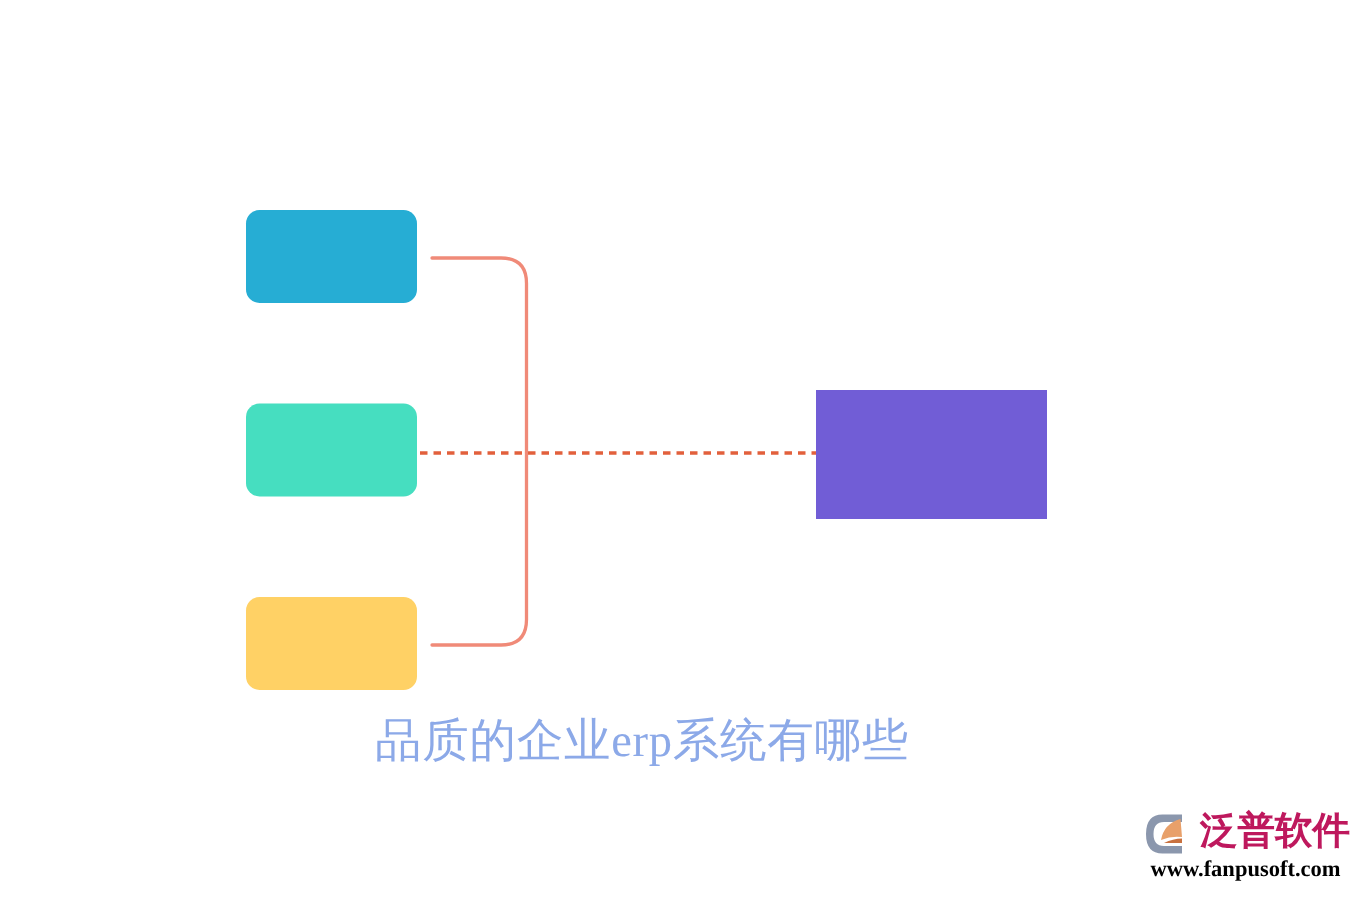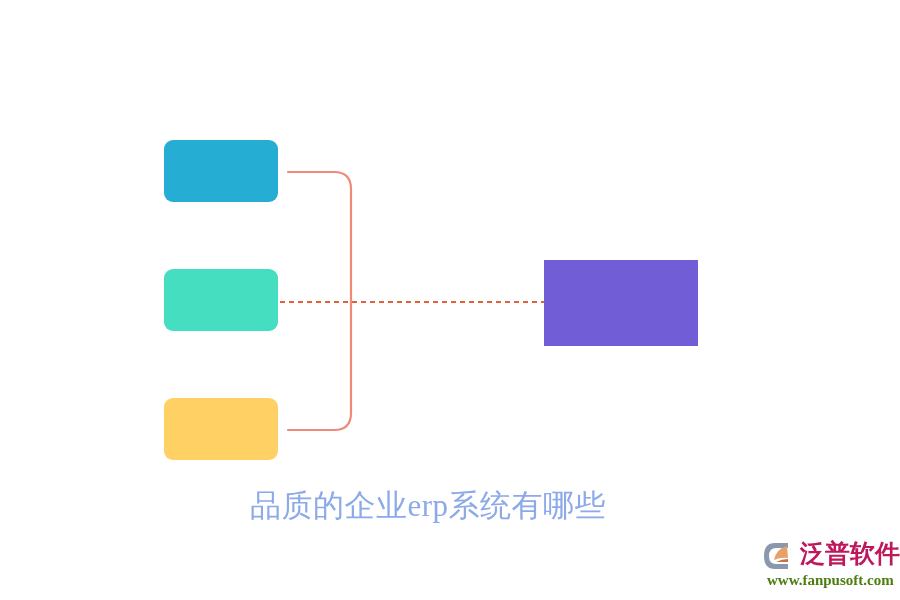--- a/index.html
+++ b/index.html
@@ -52,21 +52,20 @@
     left: 0;
     top: 473px;
     width: 856px;
     text-align: center;
     font-family: "Liberation Serif", "DejaVu Serif", serif;
     font-size: 31px;
     line-height: 42px;
     letter-spacing: 0.5px;
     color: #8ca9e8;
     white-space: nowrap;
-    margin-top: 12px;
   }
 
   
   #logo {
     position: absolute;
     left: 762px;
     top: 538px;
     width: 132px;
     height: 52px;
   }
@@ -121,16 +120,16 @@
   <div id="caption" style="color: rgb(140, 169, 232);">品质的企业erp系统有哪些</div>
 
   <div id="logo">
     <svg id="logo-mark" viewBox="0 0 36 32" width="36" height="32" xmlns="http://www.w3.org/2000/svg">
       <path d="M26 3 L13 3 Q2 3 2 16 Q2 29 13 29 L26 29 L26 24 L14 24
                Q7 24 7 16 Q7 8 14 8 L26 8 Z" fill="#8b97ad"></path>
       <path d="M25 6 Q14 9 12 20 Q19 17 26 18 Z" fill="#e8a06a"></path>
       <path d="M26 19 Q20 19 14 22 L26 22 Z" fill="#c9713f"></path>
     </svg>
     <div id="logo-word" style="color: #be185d;">泛普软件</div>
-    <div id="logo-url" style="color: #4d7c0f;">www.fanpusoft.com</div>
+    <div id="logo-url" style="color: #000000;">www.fanpusoft.com</div>
   </div>
 
 </div>
 
 </body></html>

